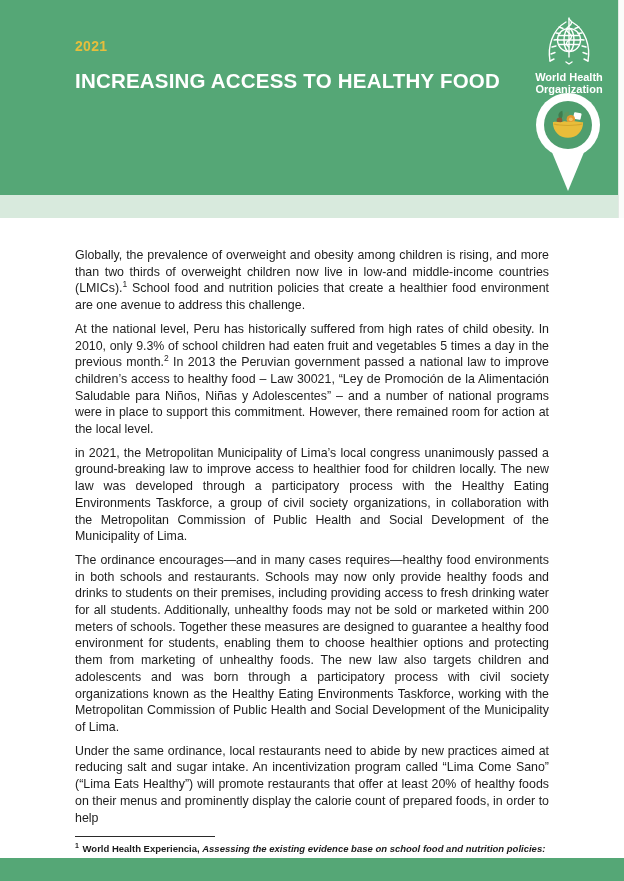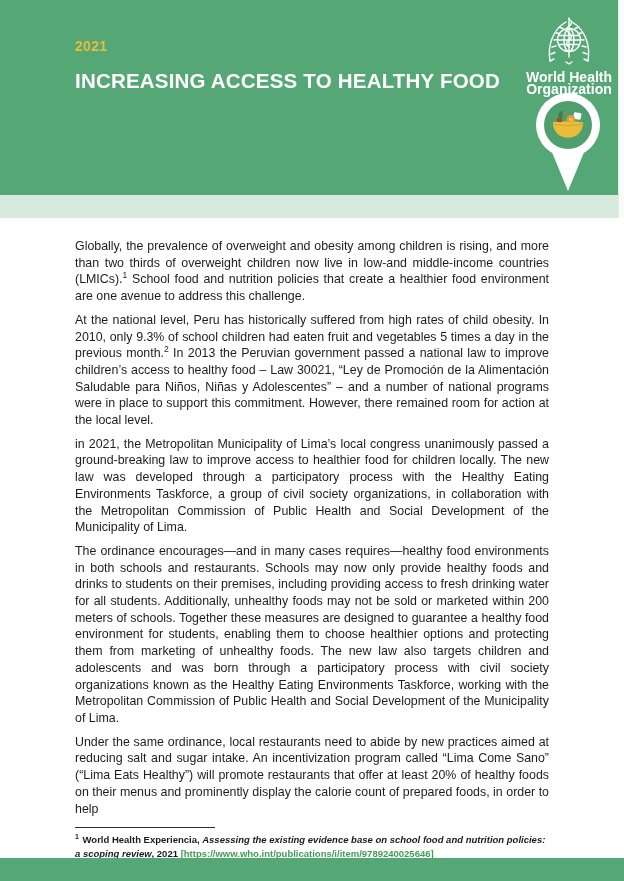--- a/index.html
+++ b/index.html
@@ -40,21 +40,21 @@
     color:#e6be3c;font-size:20px;font-weight:bold;
     letter-spacing:.3px;
   }
   
   .who-logo{
     position:absolute;top:16px;left:523px;width:92px;
     text-align:center;color:#fff;
   }
   .who-text{
     margin-top:2px;
-    font-size:14px;font-weight:bold;line-height:11.5px;
+    font-size:11px;font-weight:bold;line-height:11.5px;
   }
   
   .pin{position:absolute;top:93px;left:536px;width:64px;height:100px;z-index:2;}
   .pin-circle{
     position:absolute;top:0;left:0;
     width:64px;height:64px;border-radius:50%;
     background:#ffffff;
   }
   .pin-tail{
     position:absolute;top:52px;left:13px;
@@ -74,21 +74,21 @@
     position:absolute;top:195px;left:0;
     width:624px;height:23px;
     background:#d8eadd;
   }
   
   .content{
     position:absolute;top:218px;left:75px;
     width:474px;
     color:#1d1d1d;
   }
-  #paragraphs{padding-top:20px;}
+  #paragraphs{padding-top:29px;}
   p.para{
     margin:0 0 7px 0;
     font-size:12.4px;line-height:16.7px;
     text-align:justify;
   }
   p.para sup{font-size:8.5px;line-height:0;}
   .footnote-sep{
     width:140px;height:0;
     border-top:1.6px solid #2a2a2a;
     margin:10px 0 5px 0;

